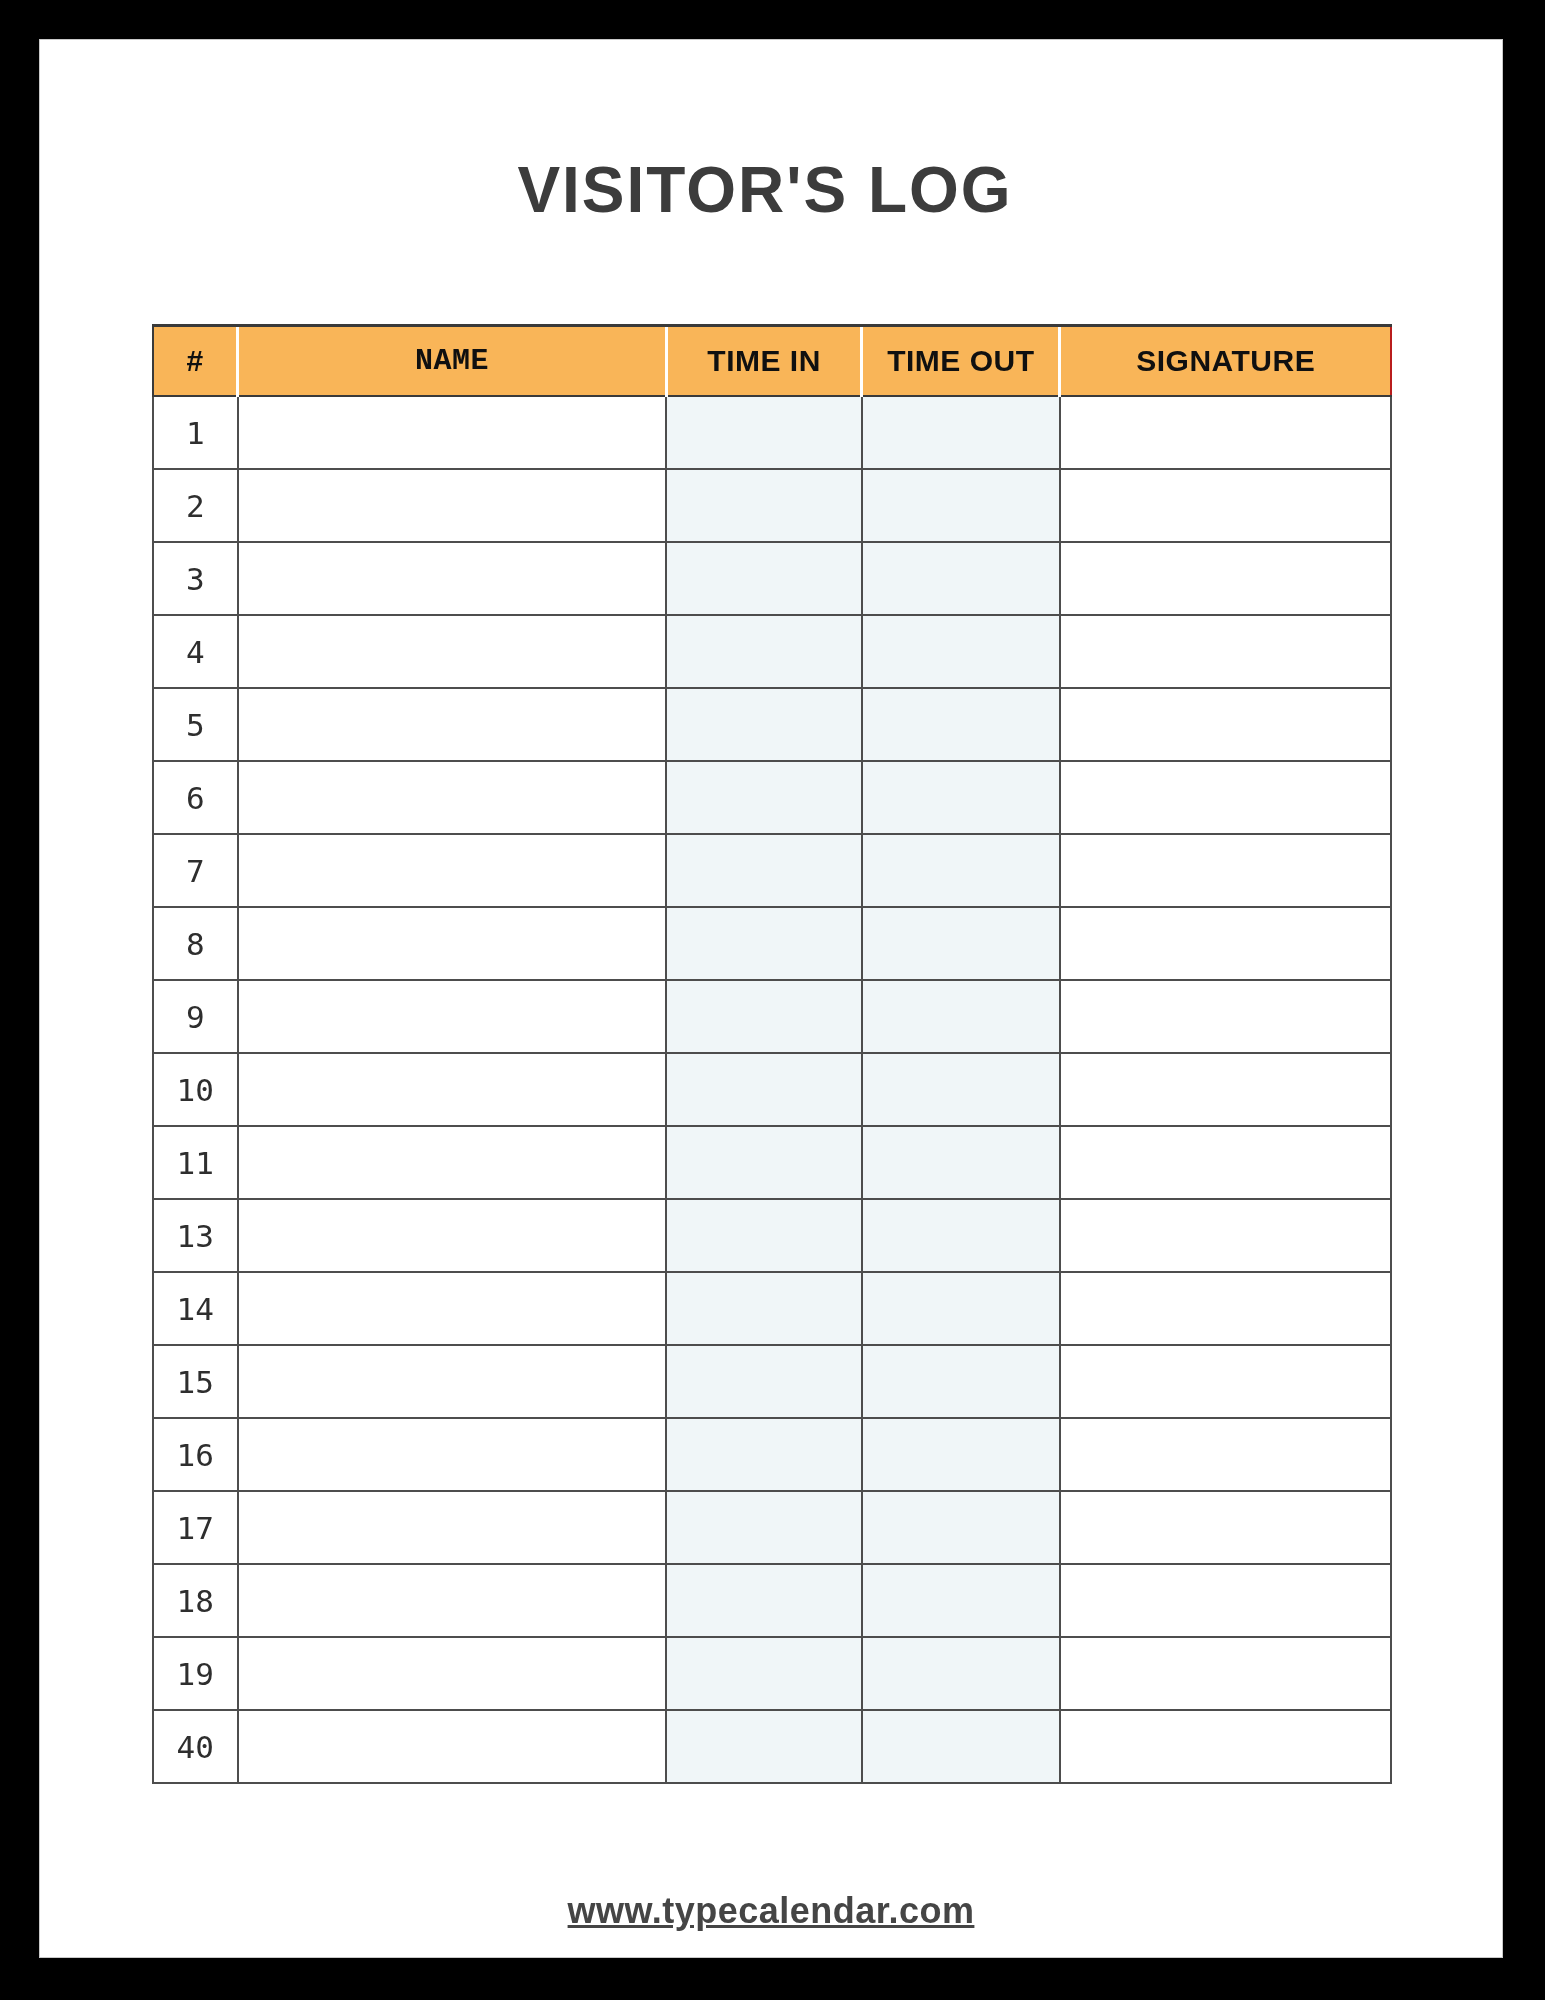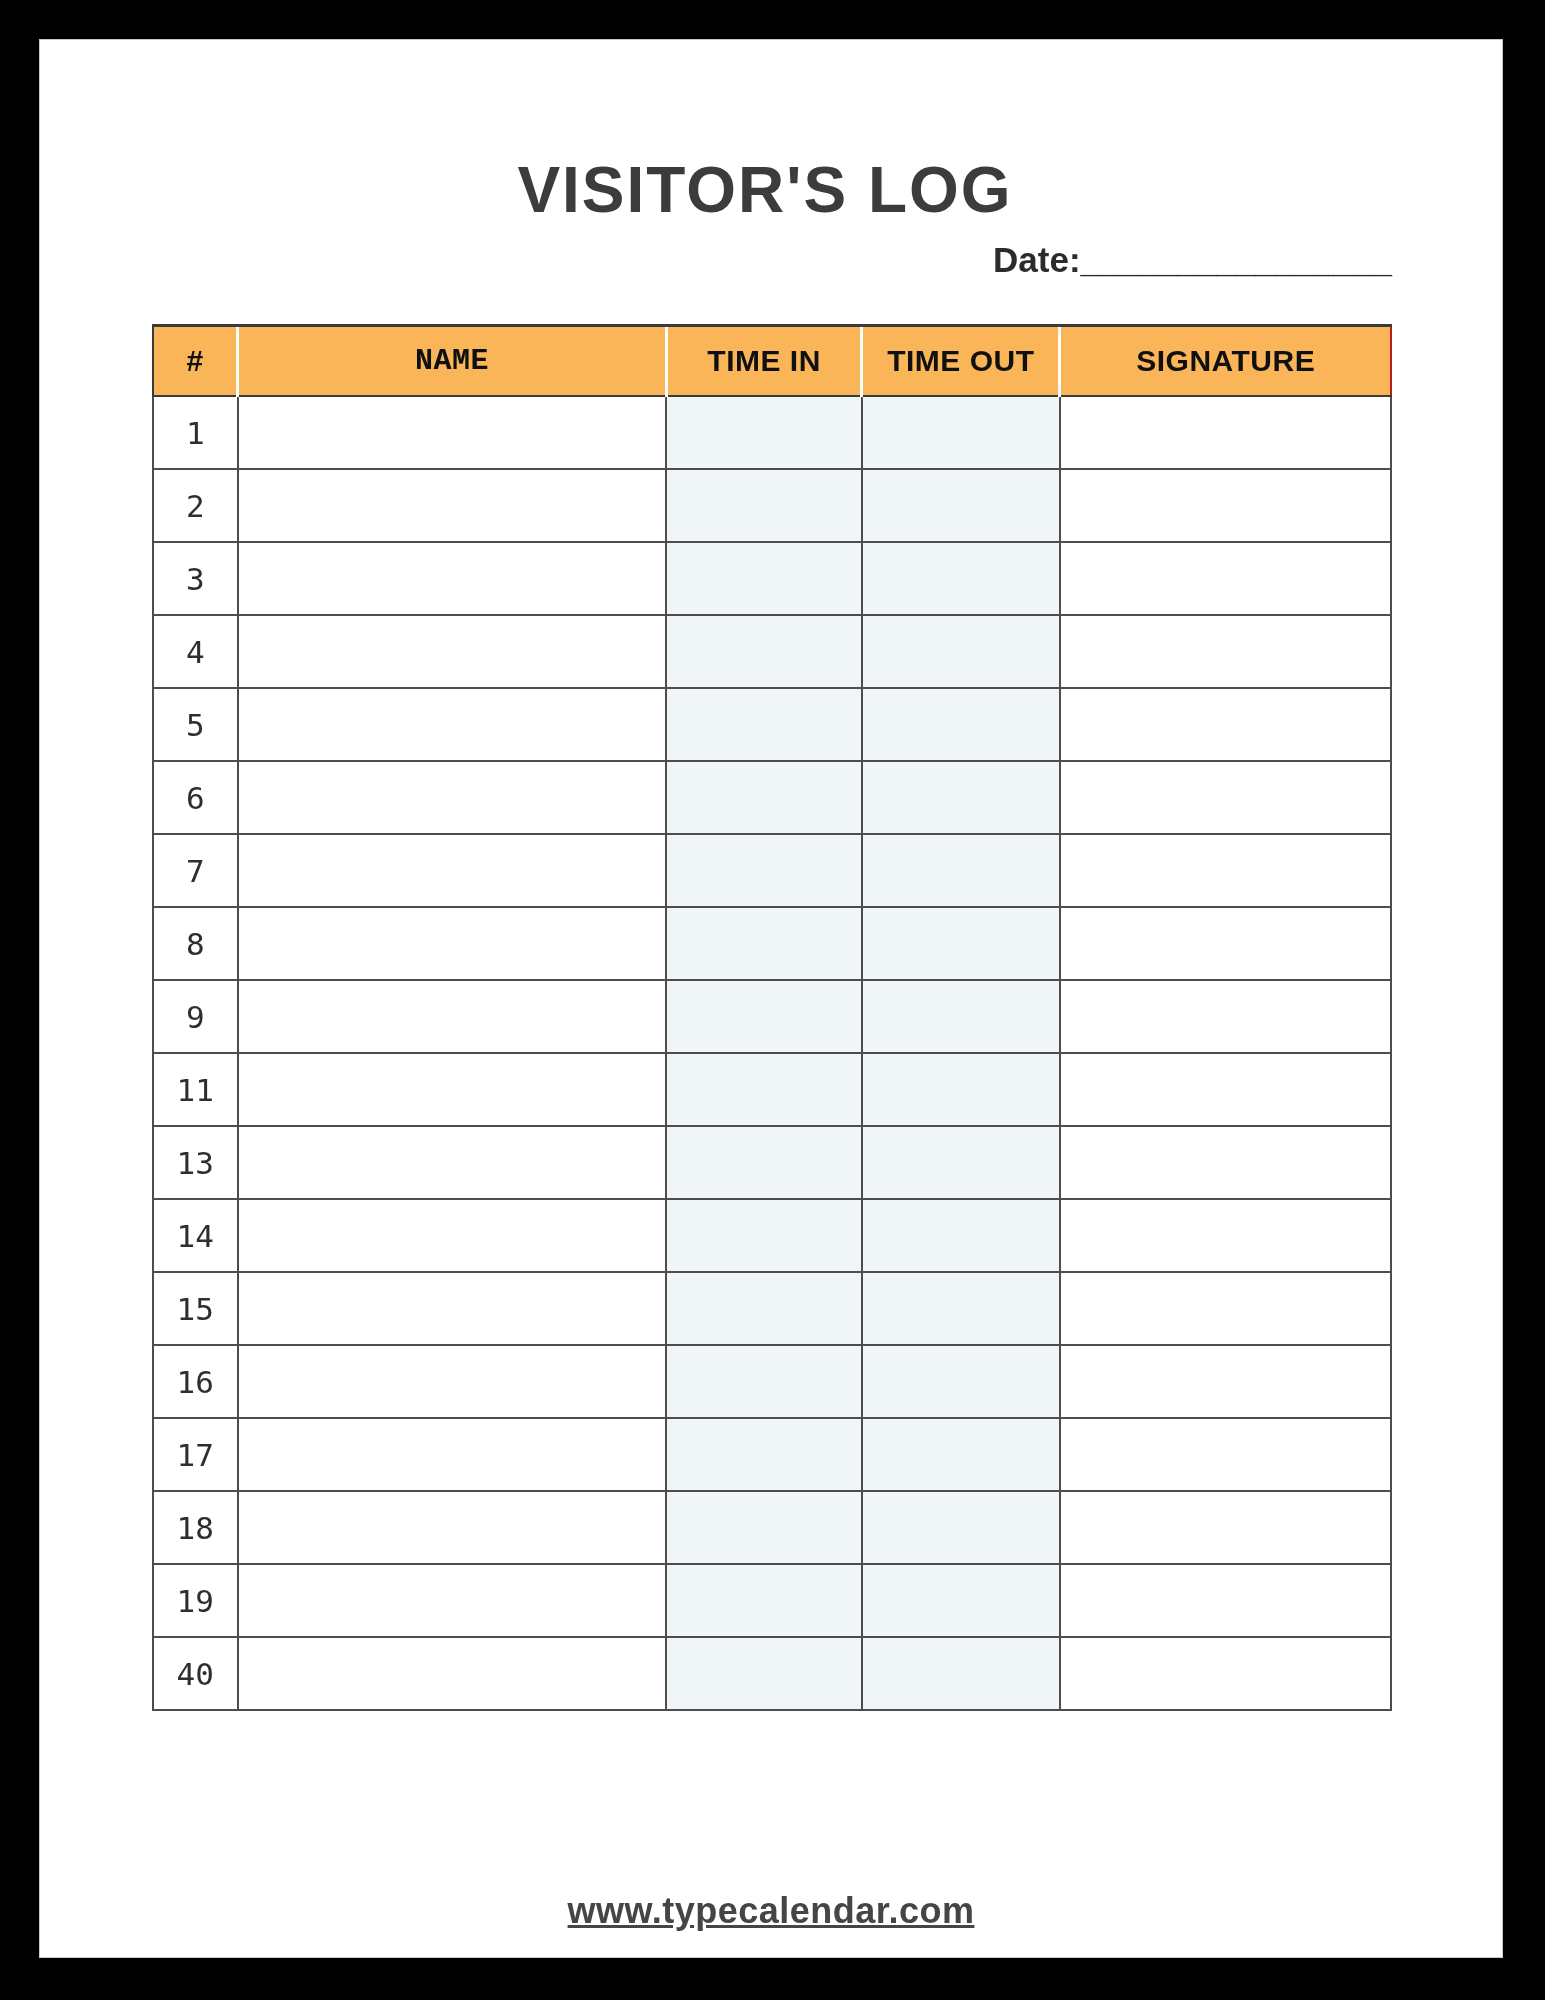--- a/index.html
+++ b/index.html
@@ -93,22 +93,20 @@
     text-decoration:underline;
   }
 </style>
 </head>
 <body>
 
 <div class="page">
 
   <h1 class="title">VISITOR'S LOG</h1>
 
-  <div class="date-row"><span>Date:</span><span class="date-line">________________</span>
-  </div>
 
   <table class="log">
     <thead>
       <tr id="header-row">
           <th class="col-0">#</th>
           <th class="col-1">NAME</th>
           <th class="col-2">TIME IN</th>
           <th class="col-3">TIME OUT</th>
           <th class="col-4">SIGNATURE</th>
         </tr>
@@ -171,20 +169,27 @@
           <td class="col-4"></td>
         </tr>
         <tr>
           <td class="col-0 rownum">9</td>
           <td class="col-1"></td>
           <td class="col-2 blue"></td>
           <td class="col-3 blue"></td>
           <td class="col-4"></td>
         </tr>
         <tr>
+          <td class="col-0 rownum">10</td>
+          <td class="col-1"></td>
+          <td class="col-2 blue"></td>
+          <td class="col-3 blue"></td>
+          <td class="col-4"></td>
+        </tr>
+        <tr>
           <td class="col-0 rownum">11</td>
           <td class="col-1"></td>
           <td class="col-2 blue"></td>
           <td class="col-3 blue"></td>
           <td class="col-4"></td>
         </tr>
         <tr>
           <td class="col-0 rownum">13</td>
           <td class="col-1"></td>
           <td class="col-2 blue"></td>

